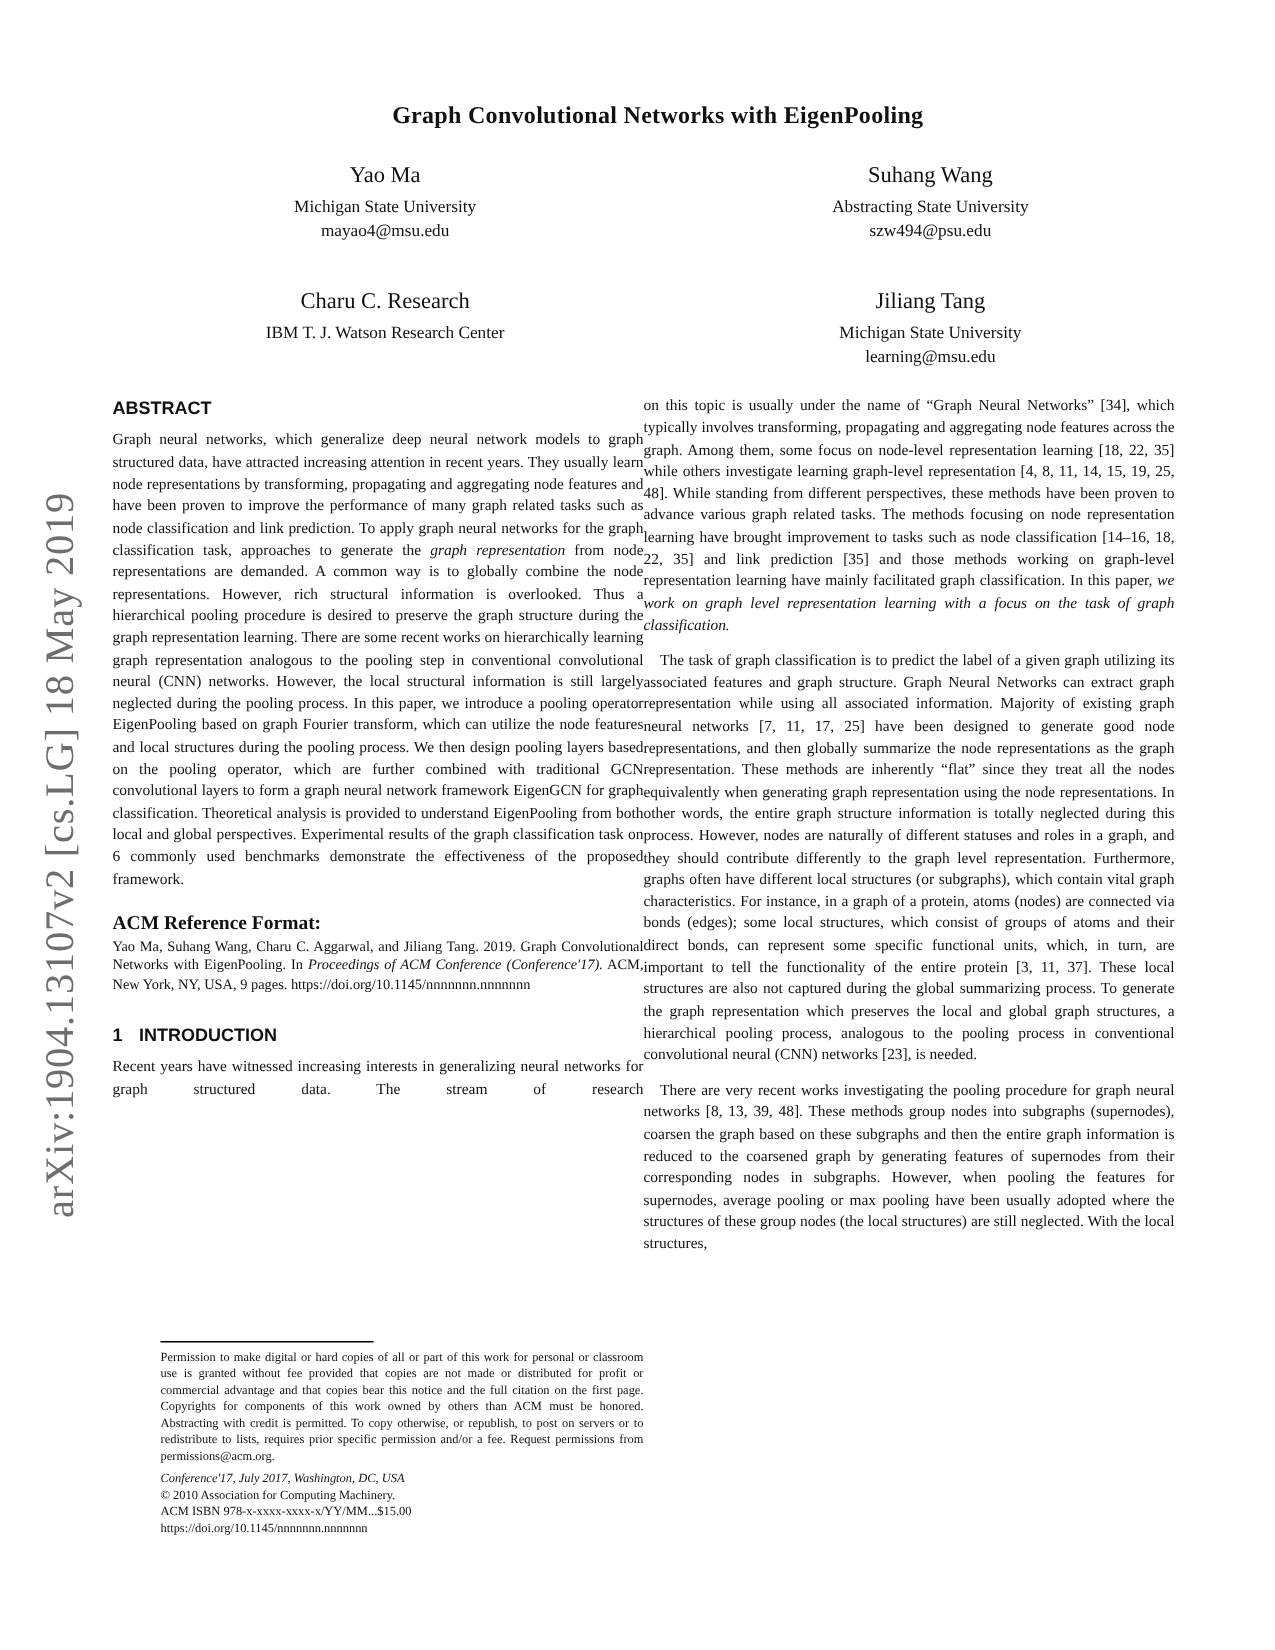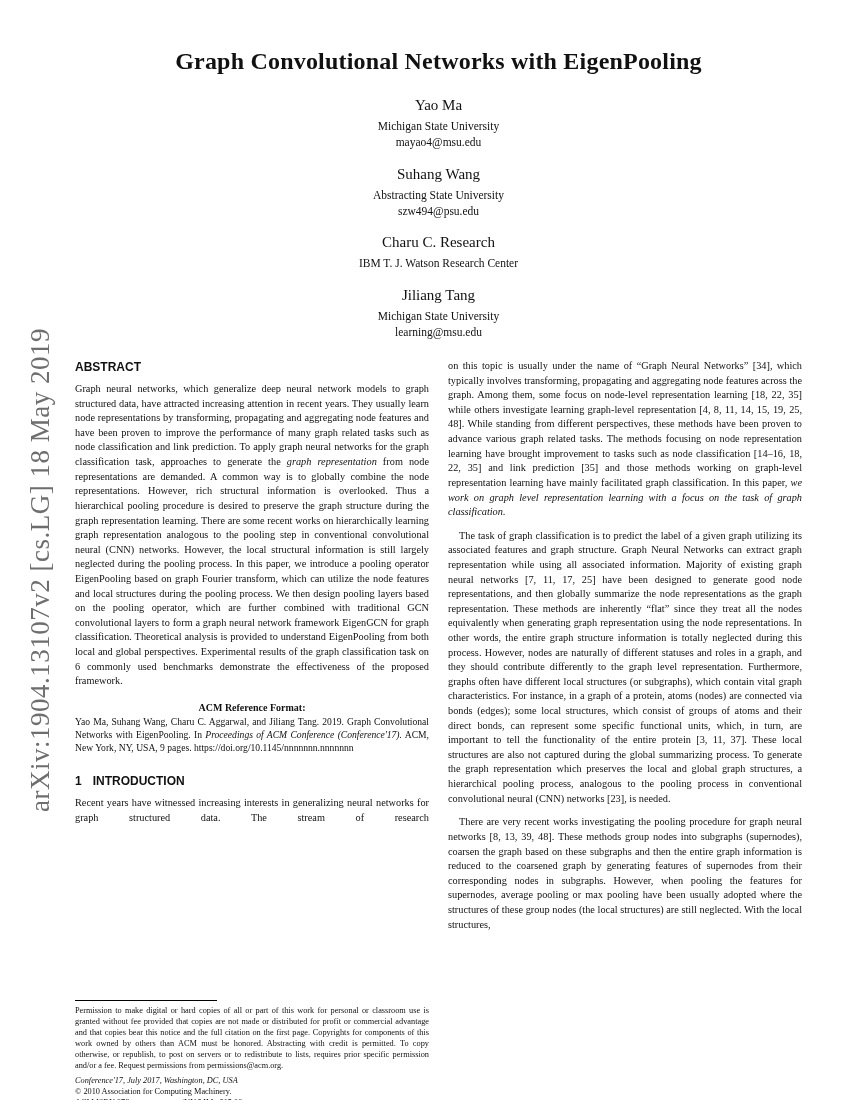--- a/index.html
+++ b/index.html
@@ -26,38 +26,37 @@
     font-family: "Liberation Serif", serif;
     letter-spacing: 0.5px;
   }
   .content {
     position: absolute;
     left: 75px;
     top: 0;
     width: 727px;
   }
   .paper-title {
-    margin-top: 48px;
+    margin-top: 69px;
     text-align: center;
-    font-size: 24px;
+    font-size: 16px;
     font-weight: bold;
     letter-spacing: 0.2px;
   }
   .authors-grid {
     display: grid;
-    grid-template-columns: 1fr;
+    grid-template-columns: 1fr 1fr;
     margin-top: 22px;
-    row-gap: 15px;
+    row-gap: 30px;
     text-align: center;
   }
   .author .name { font-size: 15px; margin-bottom: 5px; }
   .author .affil, .author .email { font-size: 11.5px; line-height: 1.38; }
   .columns {
     display: flex;
-    gap: 19px;
     margin-top: 18px;
     height: 760px;
     overflow: hidden;
   }
   .col {
     width: 354px;
     text-align: justify;
     font-size: 10.3px;
     line-height: 1.42;
   }
@@ -67,35 +66,37 @@
     font-size: 12px;
     font-weight: bold;
     margin-bottom: 6px;
     text-align: left;
   }
   .sec-head .sec-num { margin-right: 11px; }
   .body-par { margin-bottom: 9px; }
   .body-par.cont { text-align-last: justify; }
   .indent { text-indent: 11px; }
   .acm-ref-head {
-    font-size: 10px;
+    font-size: 13px;
     font-weight: bold;
     margin-top: 3px;
     margin-bottom: 1px;
-    text-align: center;
+    text-align: left;
   }
   .acm-ref {
     font-size: 9.6px;
     line-height: 1.33;
+    margin-bottom: 13px;
   }
-  .intro-head { margin-top: 19px; }
+  .intro-head { margin-top: 5px; }
   .footnote {
     margin-top: auto;
     font-size: 8.3px;
     line-height: 1.33;
+    margin-left: 32px;
   }
   .footnote-rule {
     border: none;
     border-top: 1px solid #000;
     width: 142px;
     margin-bottom: 4px;
   }
   .footnote p { margin: 0; }
   .footnote .gap-above { margin-top: 4px; }
   .italic { font-style: italic; }

